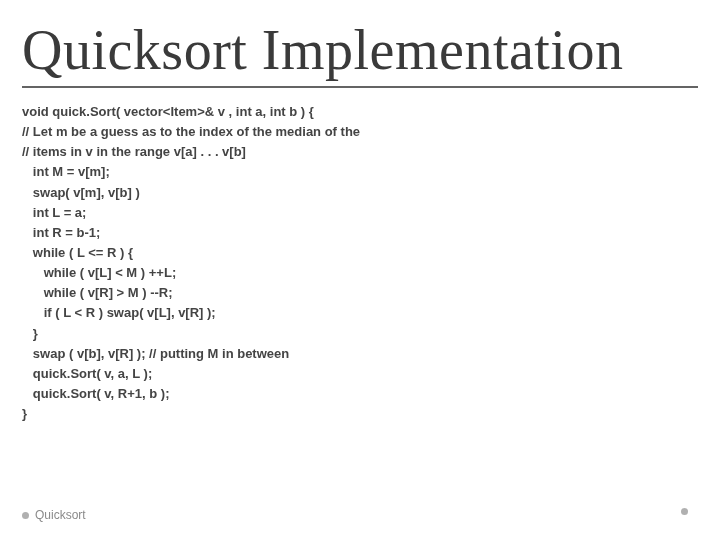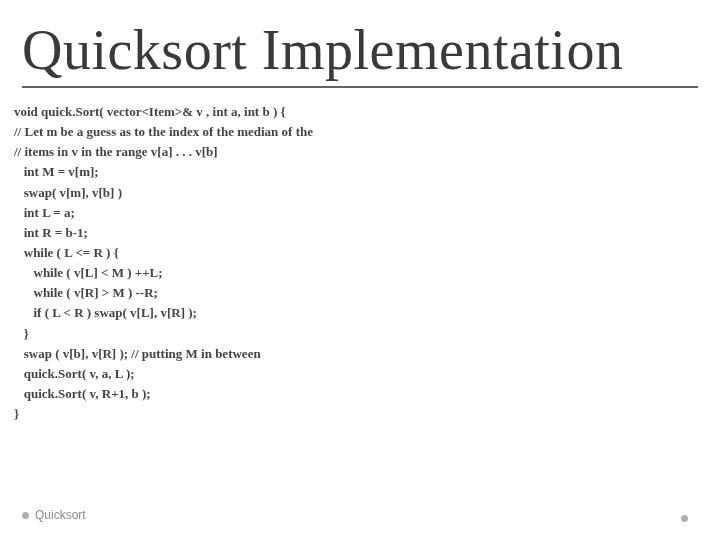--- a/index.html
+++ b/index.html
@@ -19,36 +19,36 @@
     margin: 18px 0 4px 22px;
     letter-spacing: 0.5px;
     font-family: Garamond, "Times New Roman", serif;
   }
   .underline {
     height: 2px;
     background: #646464;
     margin: 0 22px 14px 22px;
   }
   .code {
-    font-family: Liberation Serif, serif;
+    font-family: Liberation Sans, sans-serif;
     font-size: 13px;
     font-weight: bold;
     color: #444444;
     white-space: pre;
-    margin-left: 14px;
+    margin-left: 22px;
     line-height: 1.55;
   }
   .footer {
     position: absolute;
     bottom: 18px;
     left: 22px;
     right: 32px;
     display: flex;
     justify-content: space-between;
-    align-items: flex-end;
+    align-items: flex-start;
     font-family: "Helvetica Neue", Arial, sans-serif;
     font-size: 12px;
     color: #8a8a8a;
   }
   .footer .bullet {
     display: inline-block;
     width: 7px;
     height: 7px;
     background: #b0b0b0;
     border-radius: 50%;

